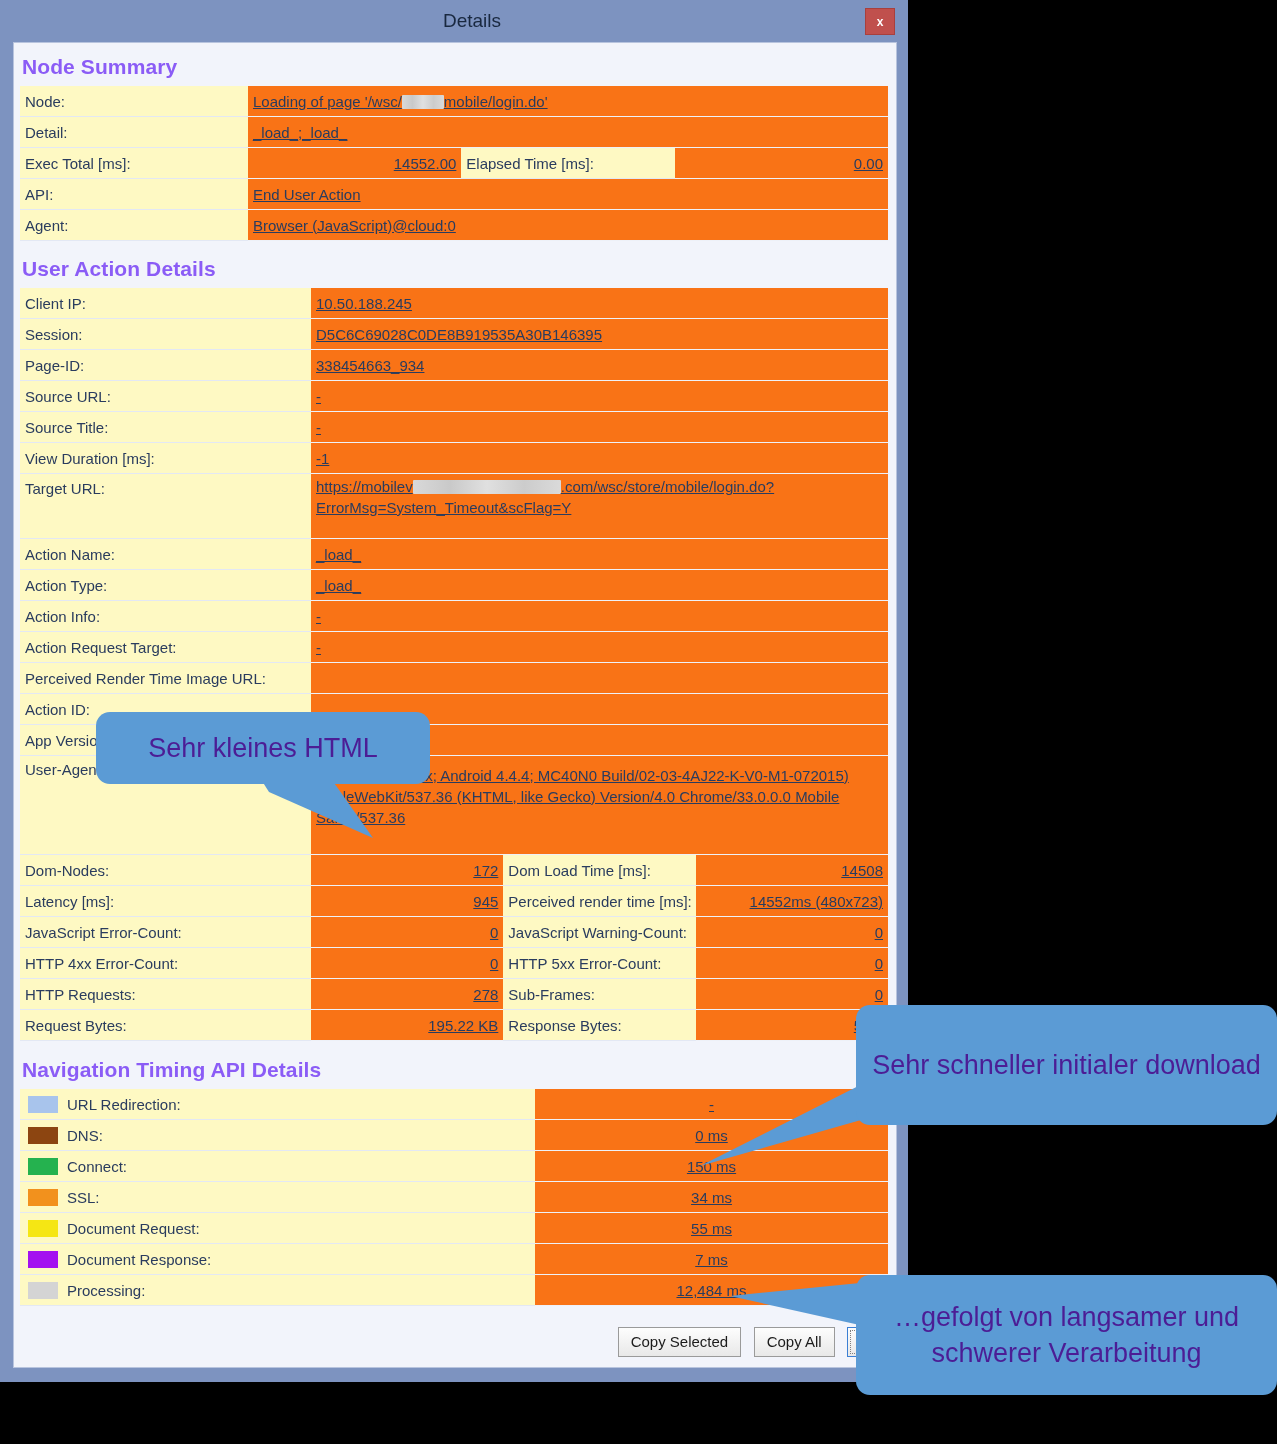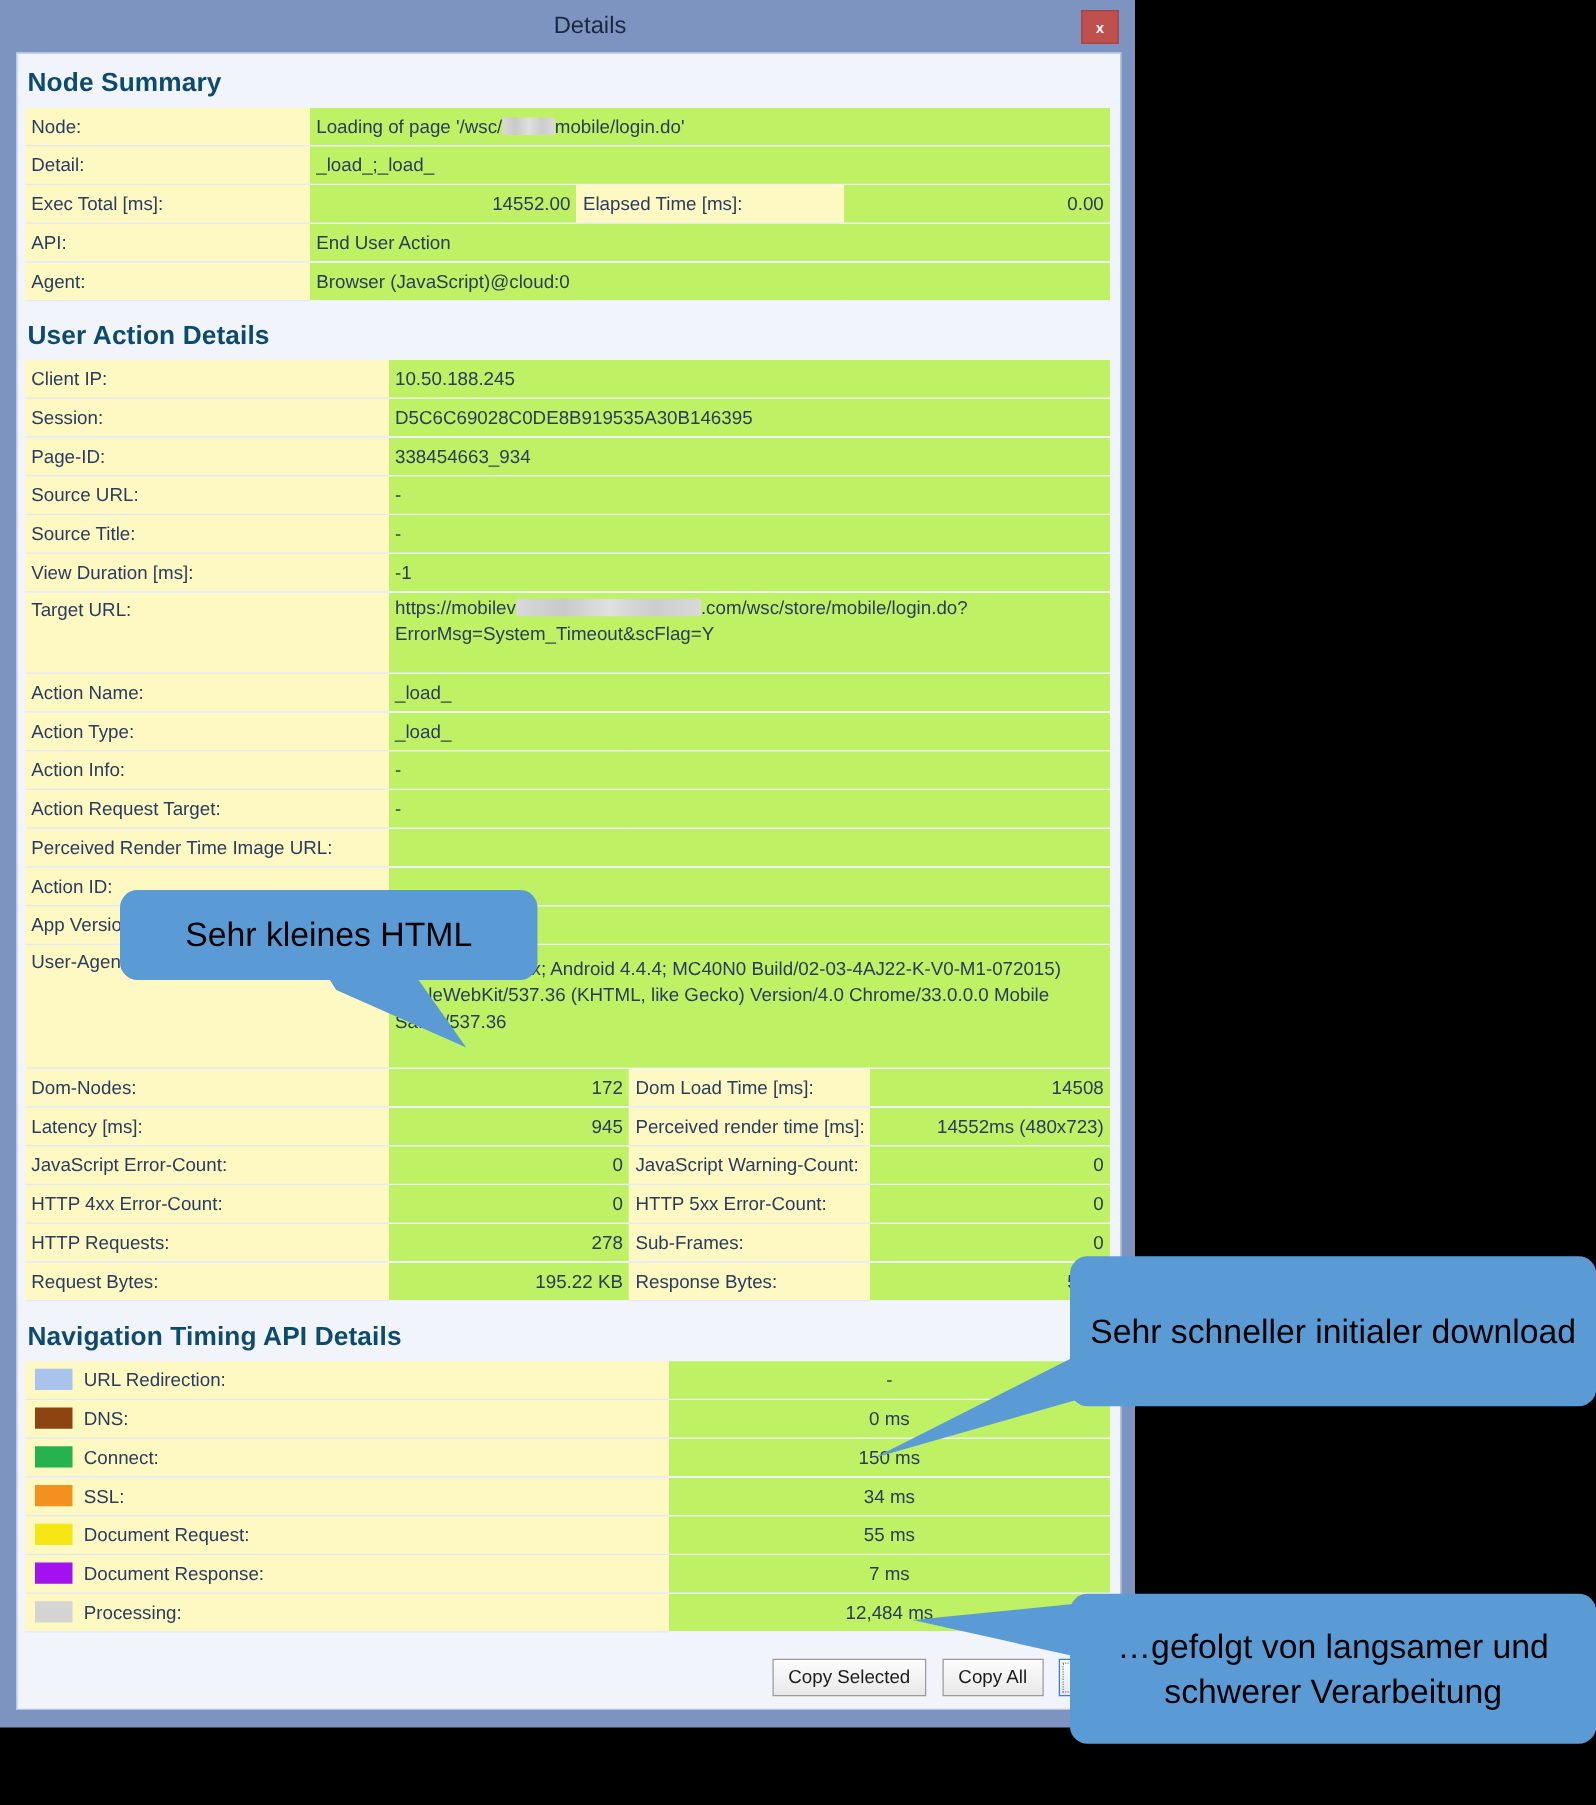--- a/index.html
+++ b/index.html
@@ -64,21 +64,21 @@
     top: 42px;
     width: 884px;
     height: 1326px;
     background: #f2f4fb;
     border: 1px solid #b8c4de;
     box-sizing: border-box;
     overflow: hidden;
   }
 
   .section-title {
-    color: #0c4a6e;
+    color: #8b5cf6;
     font-weight: bold;
     font-size: 21px;
     padding: 12px 0 7px 8px;
     letter-spacing: 0.1px;
   }
 
   
   .tbl {
     width: 868px;
     margin: 0 auto 0 6px;
@@ -93,22 +93,23 @@
     border-bottom: 1px solid #e3e8f4;
     vertical-align: middle;
     white-space: nowrap;
     overflow: hidden;
   }
   .tbl td.lbl {
     background: #fef9c3;
     border-bottom: 1px solid #e3e8f4;
   }
   .tbl td.val {
-    background: #bef264;
+    background: #f97316;
     border-bottom: 1px solid #eef1f8;
+    text-decoration: underline;
   }
   .tbl td.valr { text-align: right; }
   .tbl td.valc { text-align: center; }
   .tbl td.multiline {
     white-space: normal;
     line-height: 21px;
     padding-top: 2px;
     padding-bottom: 20px;
     height: auto;
   }
@@ -155,21 +156,21 @@
   .btn.focused {
     border: 1px solid #3b7fd4;
     outline: 1px dotted #7f7f7f;
     outline-offset: -4px;
   }
 
   
   .callout {
     position: absolute;
     background: #5b9bd5;
-    color: #000000;
+    color: #4c1d95;
     border-radius: 14px;
     font-family: "Liberation Sans", sans-serif;
     font-size: 27px;
     line-height: 36px;
     text-align: center;
     display: flex;
     align-items: center;
     justify-content: center;
     padding: 6px 14px;
     box-sizing: border-box;

